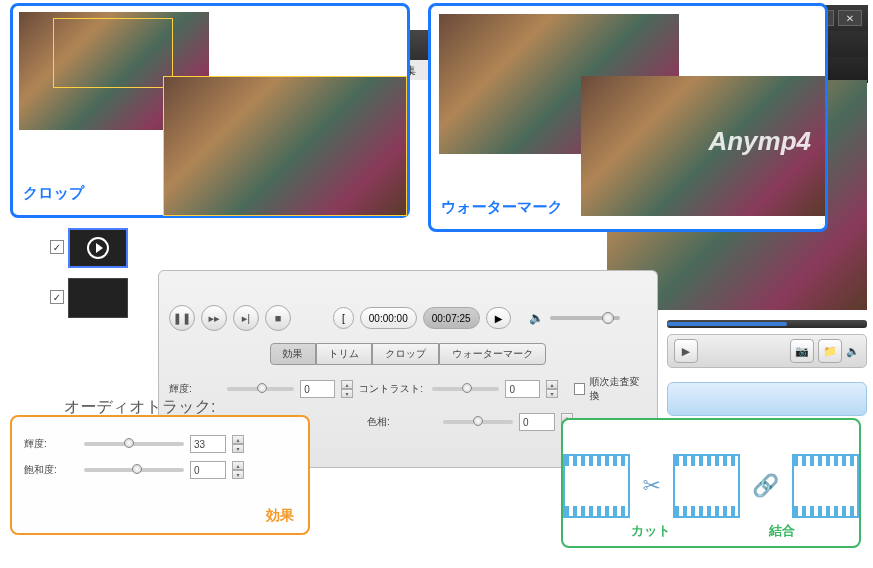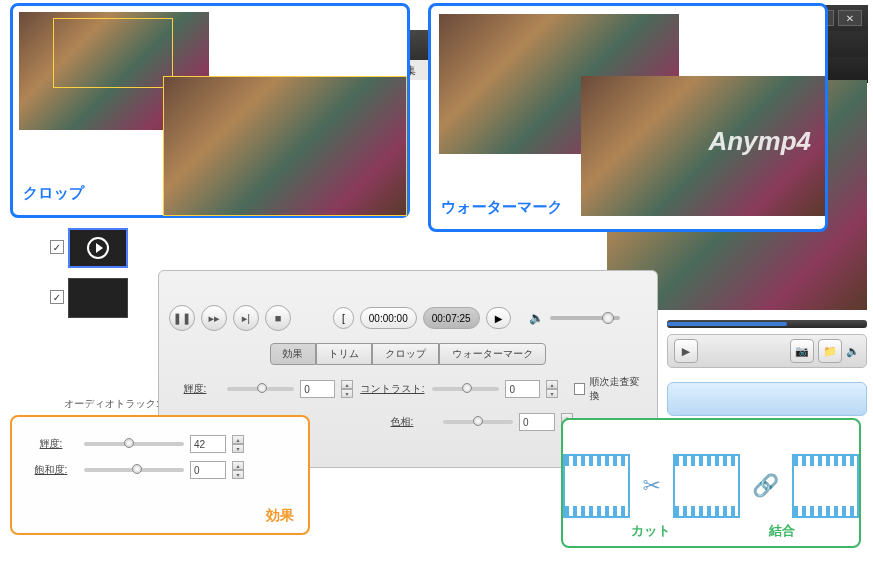--- a/index.html
+++ b/index.html
@@ -50,37 +50,37 @@
 .volslider { width: 70px; height: 4px; background: #bbb; border-radius: 2px; position: relative; }
 .volthumb { position: absolute; right: 6px; top: -4px; width: 12px; height: 12px; background: radial-gradient(#fff,#ccc); border: 1px solid #888; border-radius: 50%; }
 
 .tabrow { display: flex; gap: 0; margin-top: 8px; justify-content: center; }
 .tab { border: 1px solid #999; background: linear-gradient(#f4f4f4,#e0e0e0); font-size: 10px; padding: 3px 12px; color: #444; }
 .tab:first-child { border-radius: 4px 0 0 4px; }
 .tab:last-child { border-radius: 0 4px 4px 0; }
 .tab.active { background: linear-gradient(#d8d8d8,#cacaca); }
 
 .paramrow { display: flex; align-items: center; gap: 6px; margin-top: 10px; font-size: 10px; color: #444; }
-.plabel { width: 54px; text-align: center; text-decoration: underline; }
+.plabel { width: 54px; text-align: left; }
 .miniSlider { width: 70px; height: 4px; background: #ccc; border-radius: 2px; position: relative; }
 .miniThumb { position: absolute; left: 30px; top: -4px; width: 10px; height: 10px; border-radius: 50%; background: radial-gradient(#fff,#ccc); border: 1px solid #888; }
 .numbox { width: 36px; height: 18px; border: 1px solid #aaa; background: #fff; font-size: 10px; padding: 0 3px; display: flex; align-items: center; }
 .spinner { width: 12px; height: 18px; display: flex; flex-direction: column; }
 .spinner div { flex: 1; border: 1px solid #aaa; background: linear-gradient(#f4f4f4,#ddd); font-size: 6px; display: flex; align-items: center; justify-content: center; color: #666; }
 .chkline { display: flex; align-items: center; gap: 4px; margin-left: 10px; }
 .chkbox { width: 12px; height: 12px; border: 1px solid #888; background: #fff; }
 
 .zoomrow { display: flex; align-items: center; gap: 4px; margin-top: 8px; font-size: 10px; padding-left: 10px; }
 .cancel { position: absolute; right: 14px; bottom: 8px; width: 60px; height: 22px; border: 1px solid #aaa; border-radius: 4px; background: linear-gradient(#fff,#e6e6e6); font-size: 10px; display: flex; align-items: center; justify-content: flex-start; padding-left: 6px; overflow: hidden; }
 
 
 .effectbox { position: absolute; left: 10px; top: 415px; width: 300px; height: 120px; border: 2px solid #f39a2a; border-radius: 8px; background: #fefefe; padding: 10px 12px 6px; }
 .effectbox .paramrow { margin-top: 8px; }
 .effecttitle { position: absolute; right: 14px; bottom: 8px; color: #f39a2a; font-size: 14px; font-weight: bold; }
-.audiotrack { position: absolute; left: 64px; top: 397px; font-size: 10px; color: #555; }
+.audiotrack { position: absolute; left: 64px; top: 397px; font-size: 16px; color: #555; }
 
 
 .callout { position: absolute; border: 3px solid #1b78ff; border-radius: 8px; background: #fff; }
 .callout.crop { left: 10px; top: 3px; width: 400px; height: 215px; }
 .callout.wm { left: 428px; top: 3px; width: 400px; height: 229px; }
 .callout-label { position: absolute; left: 10px; bottom: 12px; color: #1b78ff; font-size: 15px; font-weight: bold; }
 
 
 .imgph { background: linear-gradient(135deg,#6a4a3a 0%, #b08555 30%, #4a6a5a 55%, #8a3a5a 80%, #5a3a2a 100%); position: absolute; }
 .cropyellow { border: 1px solid #ffd040; position: absolute; }
@@ -285,21 +285,21 @@
     <div class="rightbtnbox"></div>
   </div>
 
   <span class="audiotrack">オーディオトラック:</span>
   <div class="effectbox">
     <div class="paramrow">
       <span class="plabel">輝度:</span>
       <div class="miniSlider" style="width:100px">
           <div class="miniThumb" style="left:40px"></div>
         </div>
-      <div class="numbox">42</div>
+      <div class="numbox">33</div>
       <div class="spinner">
           <div>▴</div>
           <div>▾</div>
         </div>
     </div>
     <div class="paramrow">
       <span class="plabel">飽和度:</span>
       <div class="miniSlider" style="width:100px">
           <div class="miniThumb" style="left:48px"></div>
         </div>

